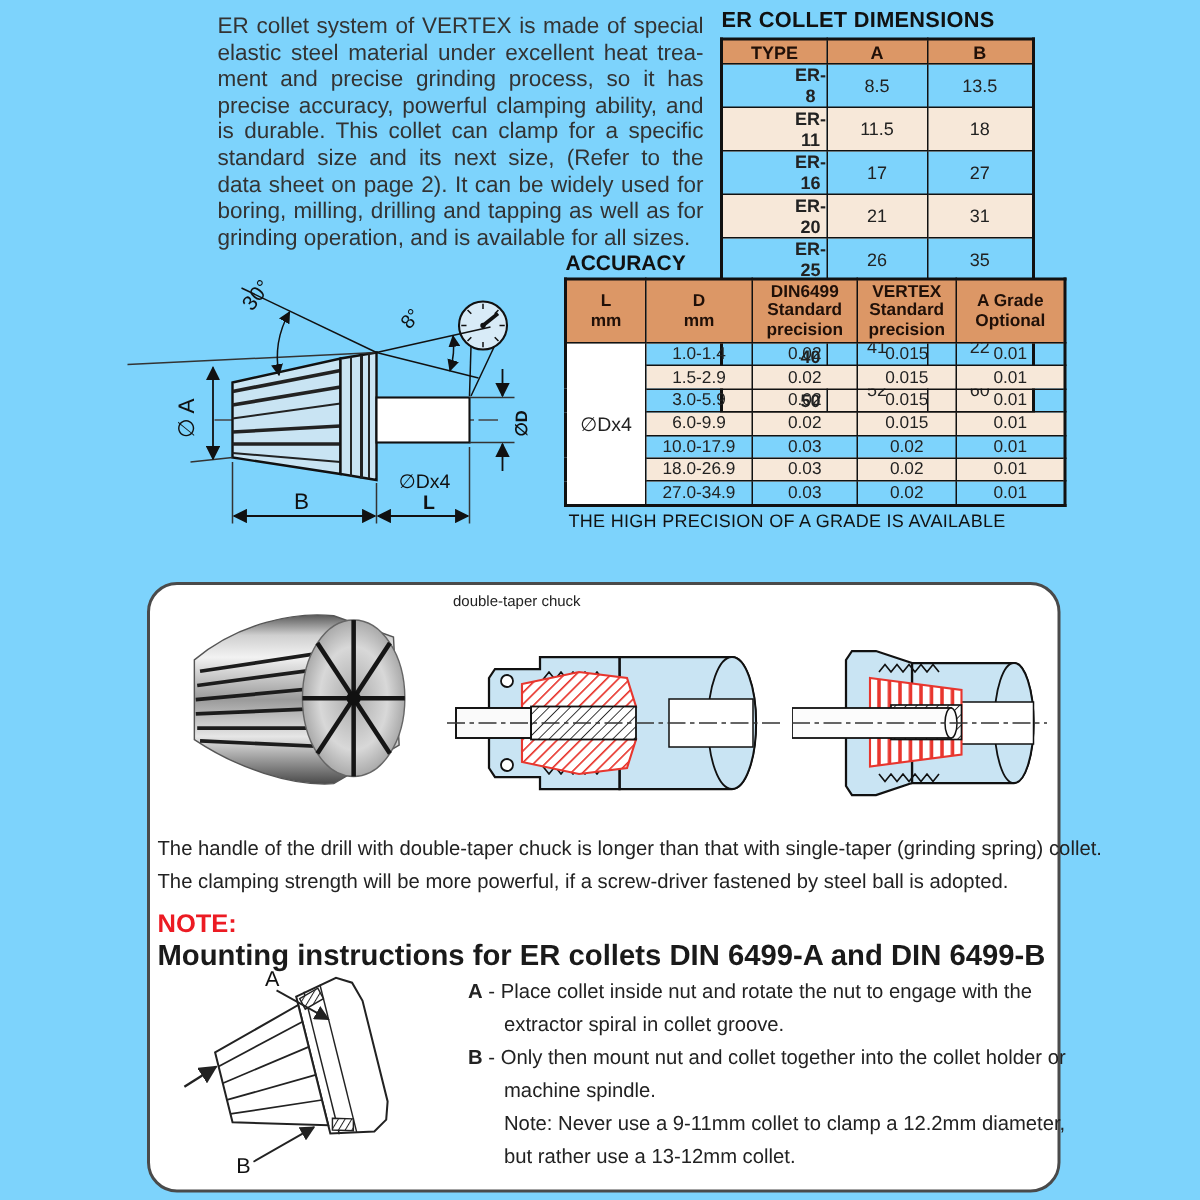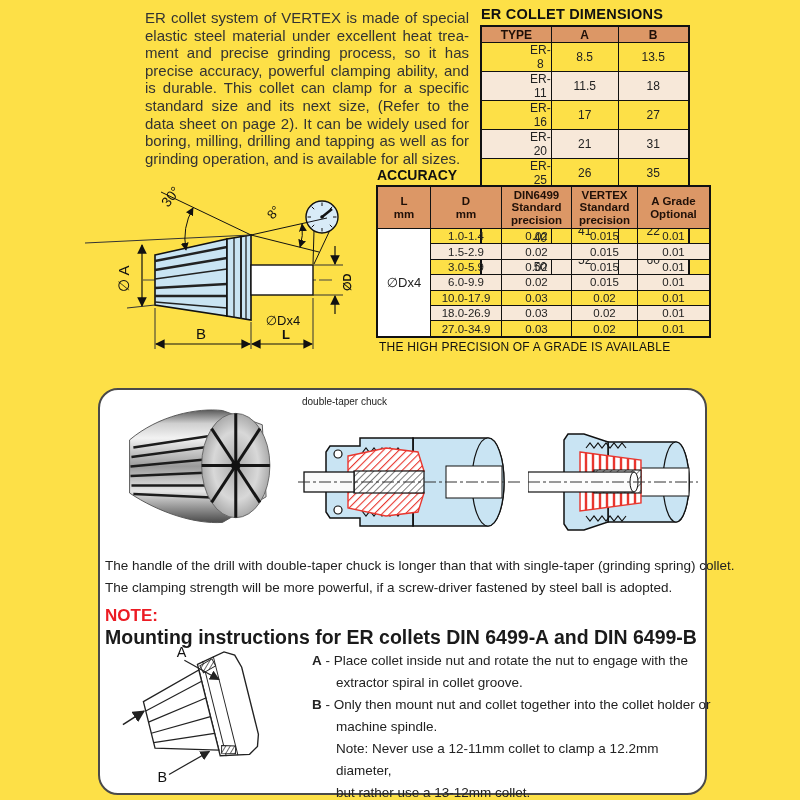--- a/index.html
+++ b/index.html
@@ -1,35 +1,35 @@
 <!DOCTYPE html>
 <html><head>
 <meta charset="utf-8">
 <style>
   html,body{margin:0;padding:0;background:#fff;}
-  .page{position:relative;width:800px;height:800px;background:#fde047;overflow:hidden;
+  .page{position:relative;width:800px;height:800px;background:#7dd3fc;overflow:hidden;
         font-family:"Liberation Sans", sans-serif;color:#222;}
   .abs{position:absolute;}
 
   
   .intro{left:145px;top:9px;width:324px;font-size:15px;line-height:17.6px;
          text-align:justify;color:#333;}
 
   
   .tbl-title{font-weight:bold;color:#111;}
   .dim-title{left:481px;top:6px;font-size:14.5px;letter-spacing:.2px;}
   .acc-title{left:377px;top:167px;font-size:14px;text-align:center;}
 
   table{border-collapse:collapse;}
   .dim-table{left:480px;top:25px;font-size:12px;}
   .dim-table th,.dim-table td{border:1px solid #111;text-align:center;padding:0;}
   .dim-table{border:2px solid #111;}
   .dim-table th{background:#DC9766;height:15px;font-size:12px;color:#201008;}
   .dim-table td{height:14.6px;color:#222;}
-  .dim-table td.type{font-weight:normal;padding-left:48px;}
+  .dim-table td.type{font-weight:bold;padding-left:48px;}
   .alt{background:#F7E8D9;}
 
   .acc-table{left:376px;top:185px;font-size:11.5px;border:2px solid #111;}
   .acc-table th,.acc-table td{border:1px solid #111;text-align:center;padding:0;}
   .acc-table th{background:#DC9766;white-space:pre-line;line-height:12.3px;height:41px;
                 font-size:11.5px;color:#201008;vertical-align:middle;}
   .acc-table td{height:14.4px;}
   .acc-table td.span-cell{font-size:13px;background:#fff;}
   .acc-foot{left:379px;top:340px;font-size:12px;color:#111;letter-spacing:.2px;}
 
@@ -377,17 +377,17 @@
       <line x1="2" y1="86" x2="24" y2="72" stroke="#222" stroke-width="1.6" marker-end="url(#arr2)"></line>
       <text x="58" y="16" font-size="15">A</text>
       <line x1="66" y1="19" x2="102" y2="39" stroke="#222" stroke-width="1.3" marker-end="url(#arr2)"></line>
       <text x="38" y="146" font-size="15">B</text>
       <line x1="50" y1="138" x2="92" y2="114" stroke="#222" stroke-width="1.3" marker-end="url(#arr2)"></line>
     </svg>
 
     <div class="abs instr">
       <div class="instr-item"><b>A</b><span> - </span><span>Place collet inside nut and rotate the nut to engage with the extractor spiral in collet groove.</span></div>
       <div class="instr-item"><b>B</b><span> - </span><span>Only then mount nut and collet together into the collet holder or machine spindle.</span></div>
-      <div class="note-line">Note: Never use a 12-11mm collet to clamp a 12.2mm diameter,</div>
+      <div class="note-line">Note: Never use a 9-11mm collet to clamp a 12.2mm diameter,</div>
       <div class="note-line">but rather use a 13-12mm collet.</div>
     </div>
   </div>
 </div>
 
 </body></html>

